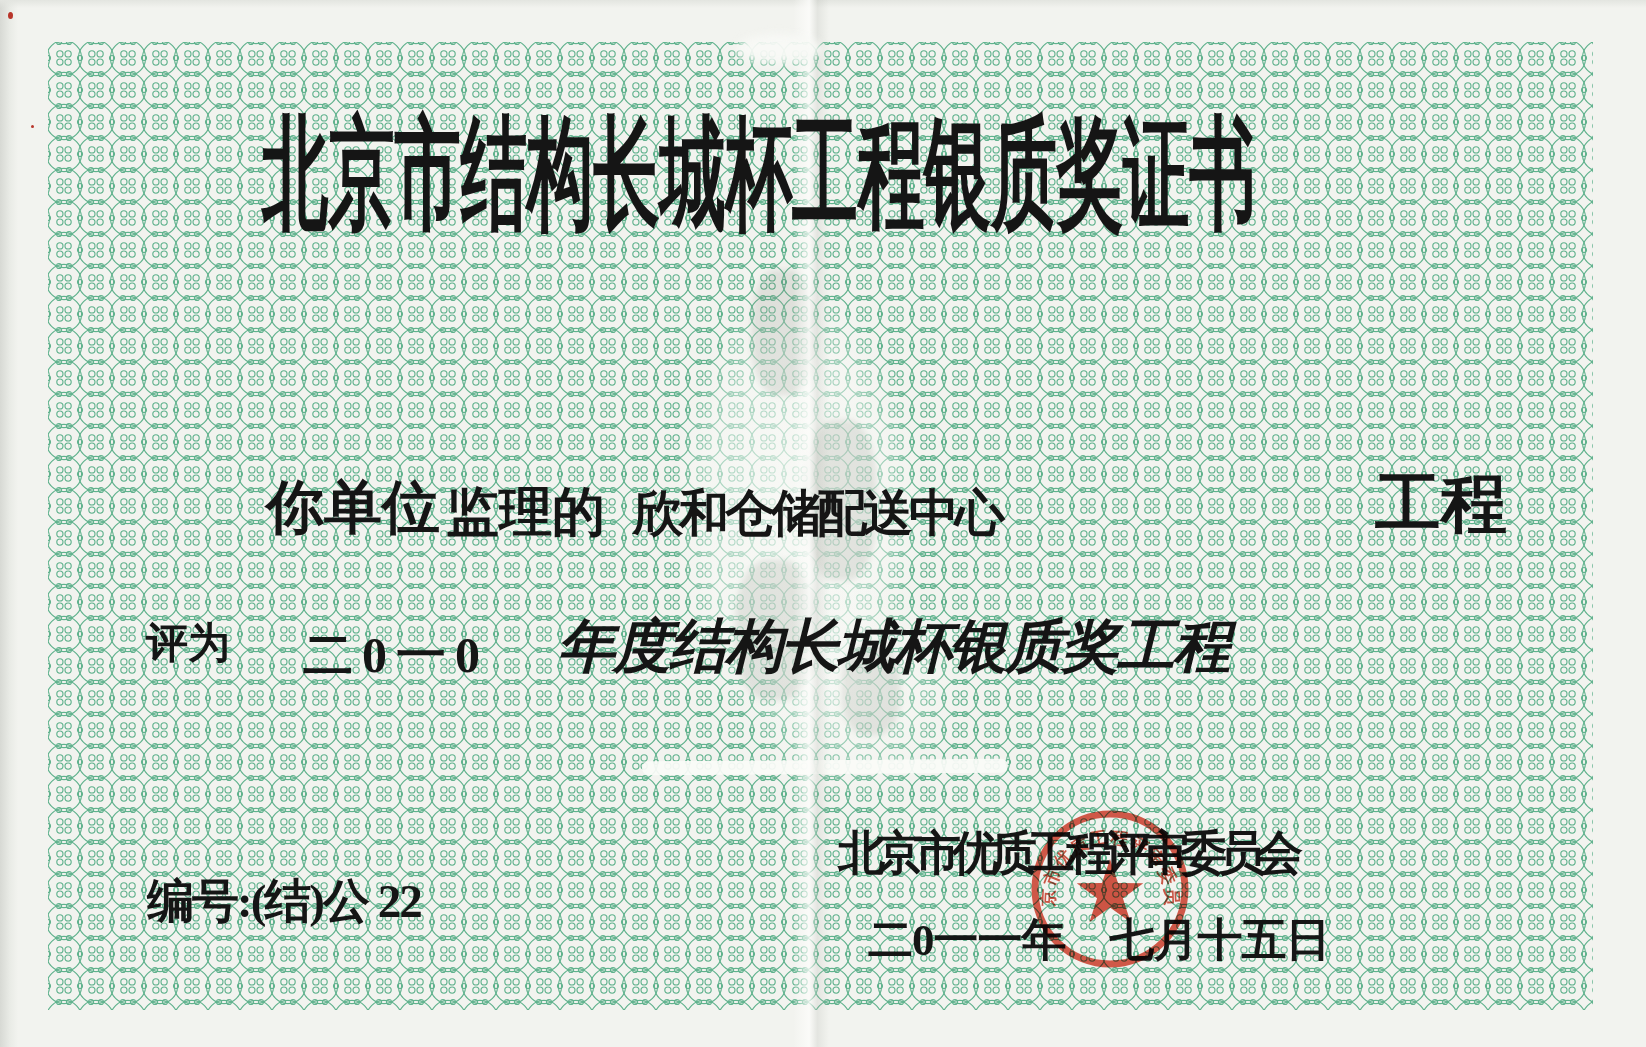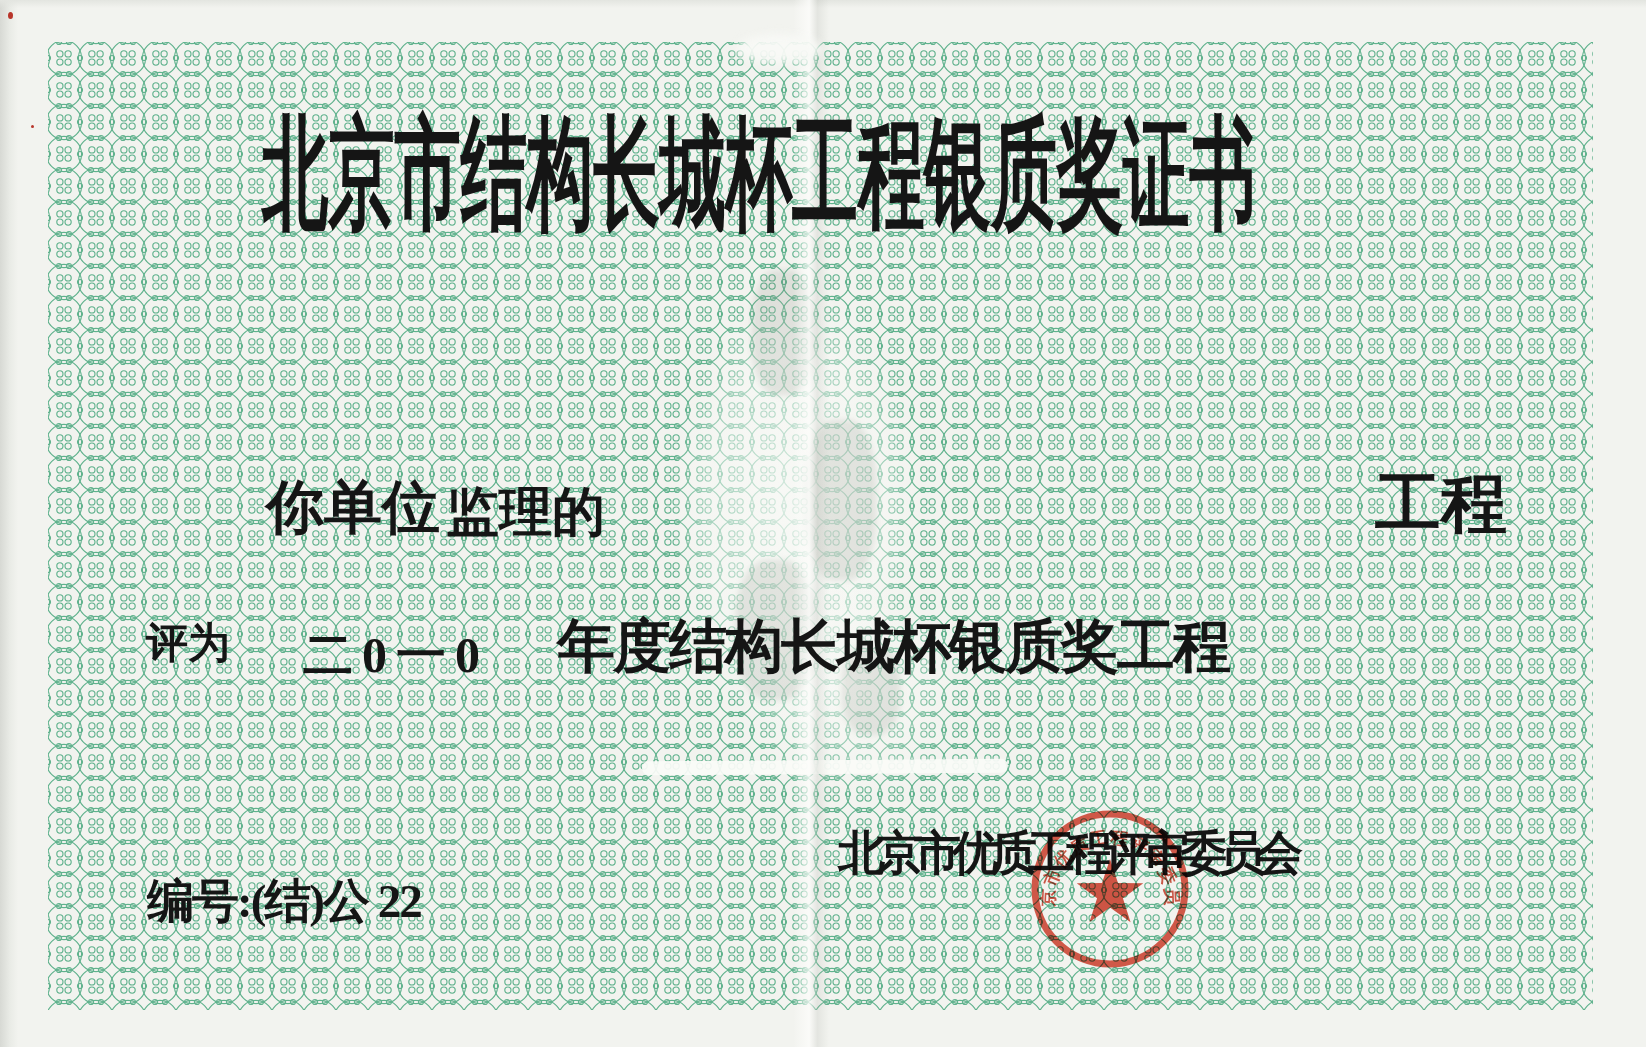--- a/index.html
+++ b/index.html
@@ -36,21 +36,21 @@
   .title{left:262px;top:114px;font-size:96px;font-weight:900;
     transform:scale(.69,1.28);transform-origin:0 0;letter-spacing:0;}
   .company{left:328px;top:352px;font-size:62px;font-weight:700;letter-spacing:-4px;}
   .hei{font-family:"Liberation Sans","DejaVu Sans",sans-serif;font-weight:900;}
   .unit-prefix{left:266px;top:478px;font-size:58px;}
   .supervised{left:440px;top:486px;font-size:53px;font-weight:700;margin-left:6px;}
   .project{left:633px;top:488px;font-size:50px;font-weight:700;letter-spacing:-4px;}
   .project-suffix{left:1367px;top:470px;font-size:66px;margin-left:8px;}
   .rated{left:146px;top:622px;font-size:42px;}
   .award-year{left:303px;top:630px;font-size:50px;font-weight:700;letter-spacing:9px;text-align:right;}
-  .award-text{left:557px;top:618px;font-size:58px;font-weight:700;letter-spacing:-2px;}
+  .award-text{left:557px;top:618px;font-size:58px;font-weight:700;letter-spacing:-2px;font-style:italic;}
   .serial{left:147px;top:878px;font-size:47px;font-weight:700;letter-spacing:-2px;}
   .issuer{left:838px;top:830px;font-size:47px;font-weight:700;letter-spacing:-9px;}
   .issue-date{left:868px;top:918px;font-size:45px;font-weight:600;letter-spacing:-1px;}
   
   .seal{position:absolute;left:1029px;top:808px;width:162px;height:162px;
     mix-blend-mode:multiply;opacity:.9;}
 </style>
 </head>
 <body>
 
@@ -95,29 +95,31 @@
   <div class="crease"></div>
   <div class="crease-top-blob"></div>
   <div class="speck" style="left:8px;top:12px;width:5px;height:7px;"></div>
   <div class="speck" style="left:31px;top:125px;width:3px;height:3px;"></div>
 
   <div class="line title">北京市结构长城杯工程银质奖证书</div>
 
 
   <div class="line hei unit-prefix">你单位</div>
   <div class="line supervised">监理的</div>
+  <div class="line project">欣和仓储配送中心</div>
   <div class="line hei project-suffix">工程</div>
 
   <div class="line hei rated">评为</div>
   <div class="line award-year">二0一0</div>
   <div class="line award-text">年度结构长城杯银质奖工程</div>
 
   <div class="line serial"><span>编号:</span><span>(结)公 22</span></div>
 
   <div class="line issuer">北京市优质工程评审委员会</div>
+  <div class="line issue-date">二0一一年　七月十五日</div>
 
   <svg class="seal" viewBox="0 0 162 162">
     <circle cx="81" cy="81" r="75" fill="none" stroke="#d23b28" stroke-width="7" opacity="0.92"></circle>
     <defs>
       <path id="sealTextPath" d="M 26.6 104.7 A 56 56 0 1 1 135.4 104.7"></path>
     </defs>
     <text font-size="17.5" fill="#c9331f" letter-spacing="1.5" opacity="0.9" font-family="Liberation Serif, DejaVu Serif, serif" font-weight="700">
       <textPath href="#sealTextPath" startOffset="50%" text-anchor="middle">北京市优质工程评审委员会</textPath>
     </text>
     <polygon fill="#d23b28" opacity="0.95" points="81,51 89,75 114.3,75.2 93.9,90.2 101.6,114.3 81,99.6 60.4,114.3 68.1,90.2 47.7,75.2 73,75"></polygon>

